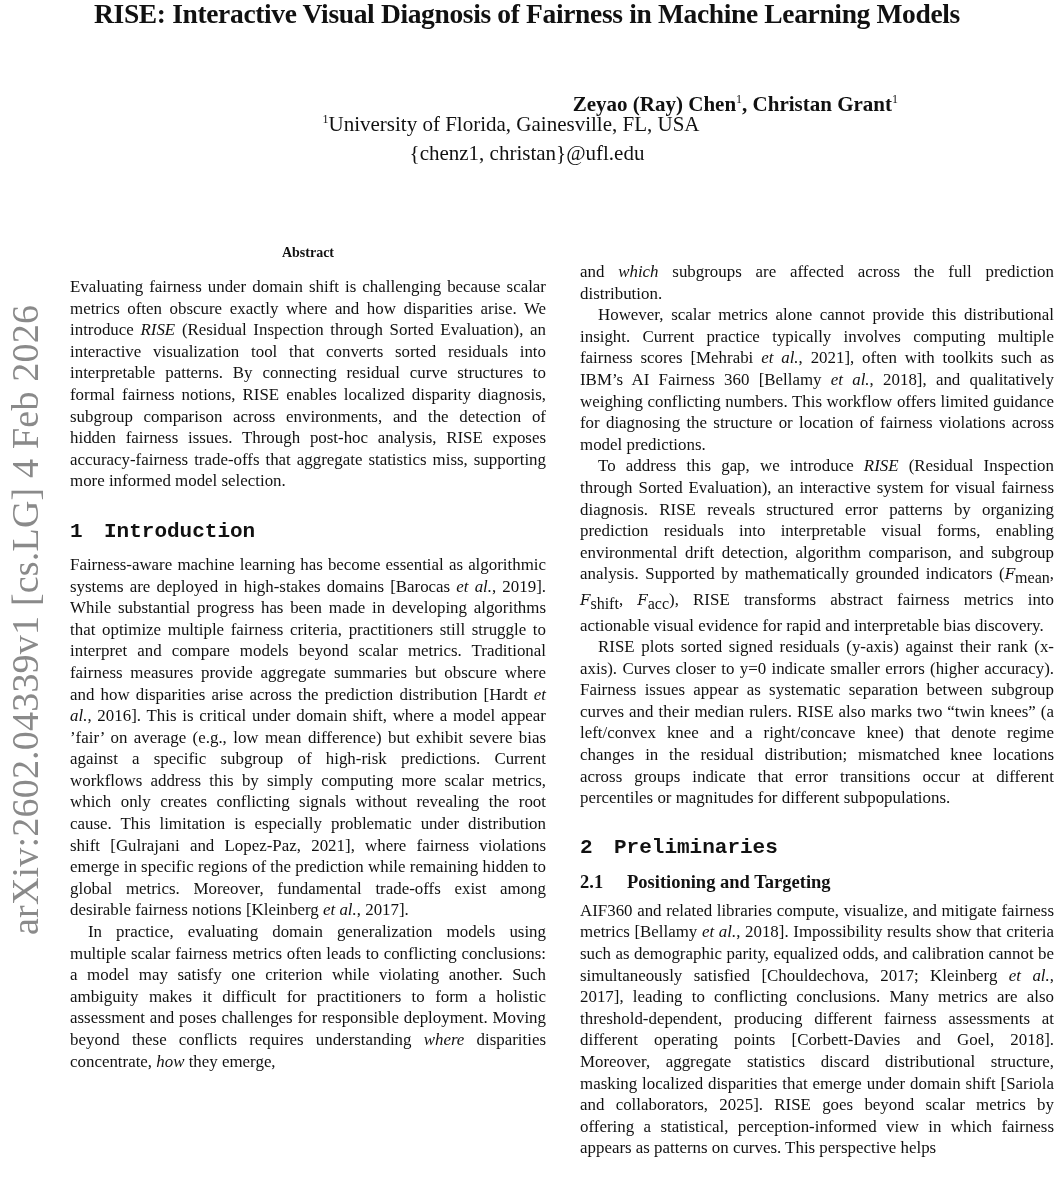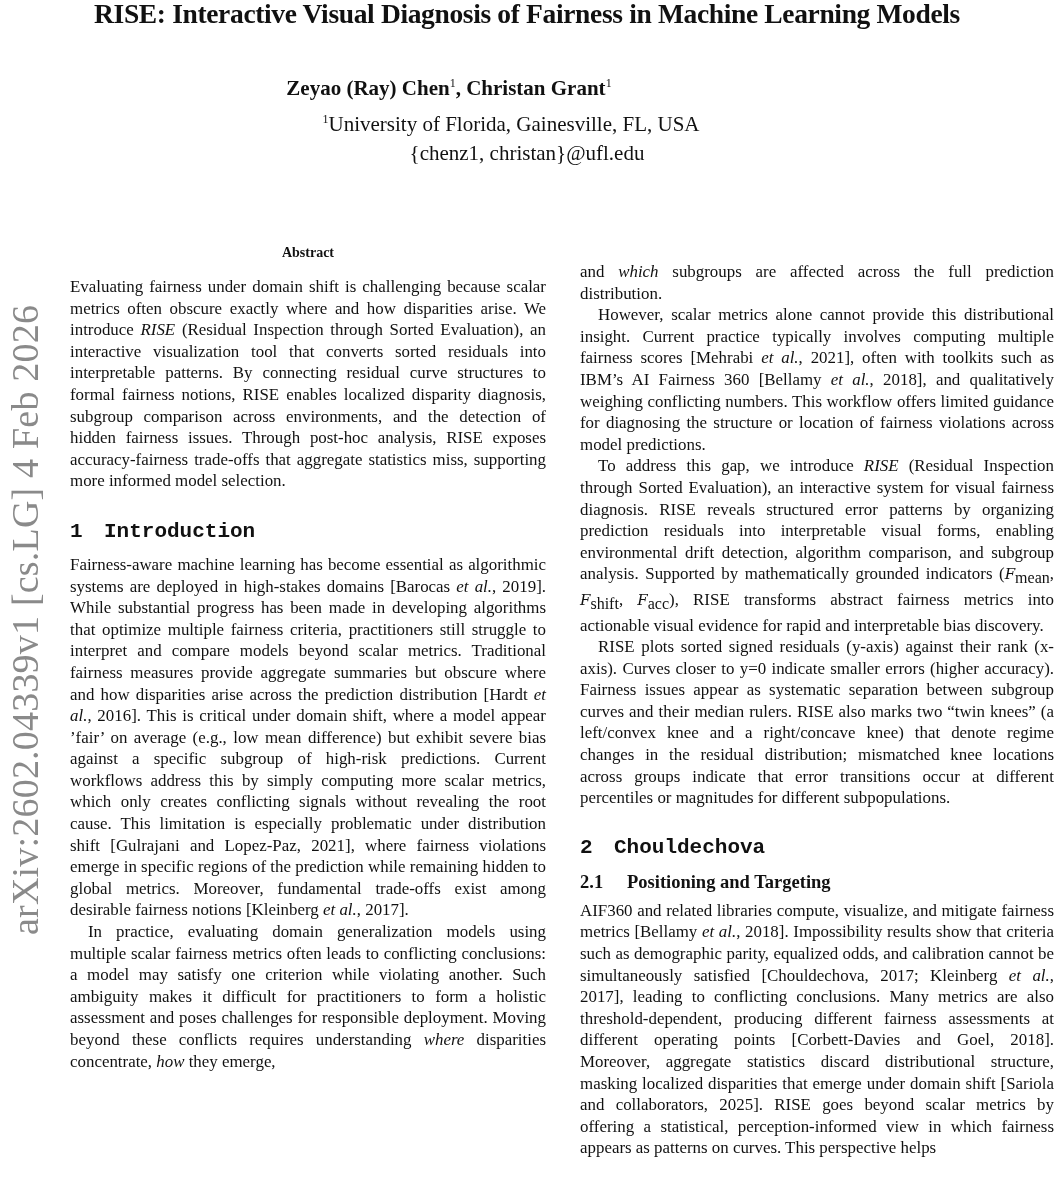--- a/index.html
+++ b/index.html
@@ -1,20 +1,20 @@
 <!DOCTYPE html>
 <html><head>
 <meta charset="utf-8">
 <style>
   html, body { margin: 0; padding: 0; background: #ffffff; }
   body { width: 1054px; height: 1200px; position: relative; overflow: hidden;
          font-family: "Liberation Serif", "DejaVu Serif", serif; color: #111; }
   .title { position: absolute; top: -2px; left: 0; width: 1054px; text-align: center;
            font-weight: bold; font-size: 27.5px; letter-spacing: -0.35px; line-height: 32px; }
-  .authors { position: absolute; top: 70px; left: 0; width: 898px; text-align: center;
+  .authors { position: absolute; top: 86px; left: 0; width: 898px; text-align: right;
              font-weight: bold; font-size: 21px; line-height: 26px; }
   .authors sup, .affil sup { font-size: 12px; font-weight: normal; vertical-align: 8px; }
   .affil { position: absolute; top: 106px; left: 0; width: 1022px; text-align: center; font-size: 21px; line-height: 26px; }
   .email { position: absolute; top: 140px; left: 0; width: 1054px; text-align: center; font-size: 21px; line-height: 26px; }
 
   .arxiv { position: absolute; left: 2px; top: 935px; width: 660px; height: 46px;
            transform: rotate(-90deg); transform-origin: 0 0;
            font-size: 38px; color: #8a8a8a; white-space: nowrap; line-height: 46px; letter-spacing: 0.2px; }
 
   .col { position: absolute; font-size: 16.9px; line-height: 21.6px; text-align: justify; }
@@ -60,18 +60,18 @@
 
 <div class="col" id="col-right">
   <p><span>and </span><i>which</i><span> subgroups are affected across the full prediction distribution.</span></p>
 
   <p class="indent"><span>However, scalar metrics alone cannot provide this distributional insight.  Current practice typically involves computing multiple fairness scores [Mehrabi </span><i>et al.</i><span>, 2021], often with toolkits such as IBM’s AI Fairness 360 [Bellamy </span><i>et al.</i><span>, 2018], and qualitatively weighing conflicting numbers.  This workflow offers limited guidance for diagnosing the structure or location of fairness violations across model predictions.</span></p>
 
   <p class="indent"><span>To address this gap, we introduce </span><i>RISE</i><span> (Residual Inspection through Sorted Evaluation), an interactive system for visual fairness diagnosis.  RISE reveals structured error patterns by organizing prediction residuals into interpretable visual forms, enabling environmental drift detection, algorithm comparison, and subgroup analysis. Supported by mathematically grounded indicators (</span><span class="math"><span>F</span><sub>mean</sub></span>, <span class="math"><span>F</span><sub>shift</sub></span>, <span class="math"><span>F</span><sub>acc</sub></span><span>), RISE transforms abstract fairness metrics into actionable visual evidence for rapid and interpretable bias discovery.</span></p>
 
   <p class="indent">RISE plots sorted signed residuals (y-axis) against their rank (x-axis).  Curves closer to y=0 indicate smaller errors (higher accuracy).  Fairness issues appear as systematic separation between subgroup curves and their median rulers. RISE also marks two “twin knees” (a left/convex knee and a right/concave knee) that denote regime changes in the residual distribution; mismatched knee locations across groups indicate that error transitions occur at different percentiles or magnitudes for different subpopulations.</p>
 
-  <div class="sec-h" style="margin-top:26px"><span class="num">2</span><span>Chouldechova</span></div>
+  <div class="sec-h" style="margin-top:26px"><span class="num">2</span><span>Preliminaries</span></div>
 
   <div class="subsec-h"><span class="num">2.1</span><span>Positioning and Targeting</span></div>
 
   <p><span>AIF360 and related libraries compute, visualize, and mitigate fairness metrics [Bellamy </span><i>et al.</i><span>, 2018].  Impossibility results show that criteria such as demographic parity, equalized odds, and calibration cannot be simultaneously satisfied [Chouldechova, 2017; Kleinberg </span><i>et al.</i><span>, 2017], leading to conflicting conclusions. Many metrics are also threshold-dependent, producing different fairness assessments at different operating points [Corbett-Davies and Goel, 2018].  Moreover, aggregate statistics discard distributional structure, masking localized disparities that emerge under domain shift [Sariola and collaborators, 2025].  RISE goes beyond scalar metrics by offering a statistical, perception-informed view in which fairness appears as patterns on curves. This perspective helps</span></p>
 </div>
 
 </body></html>

